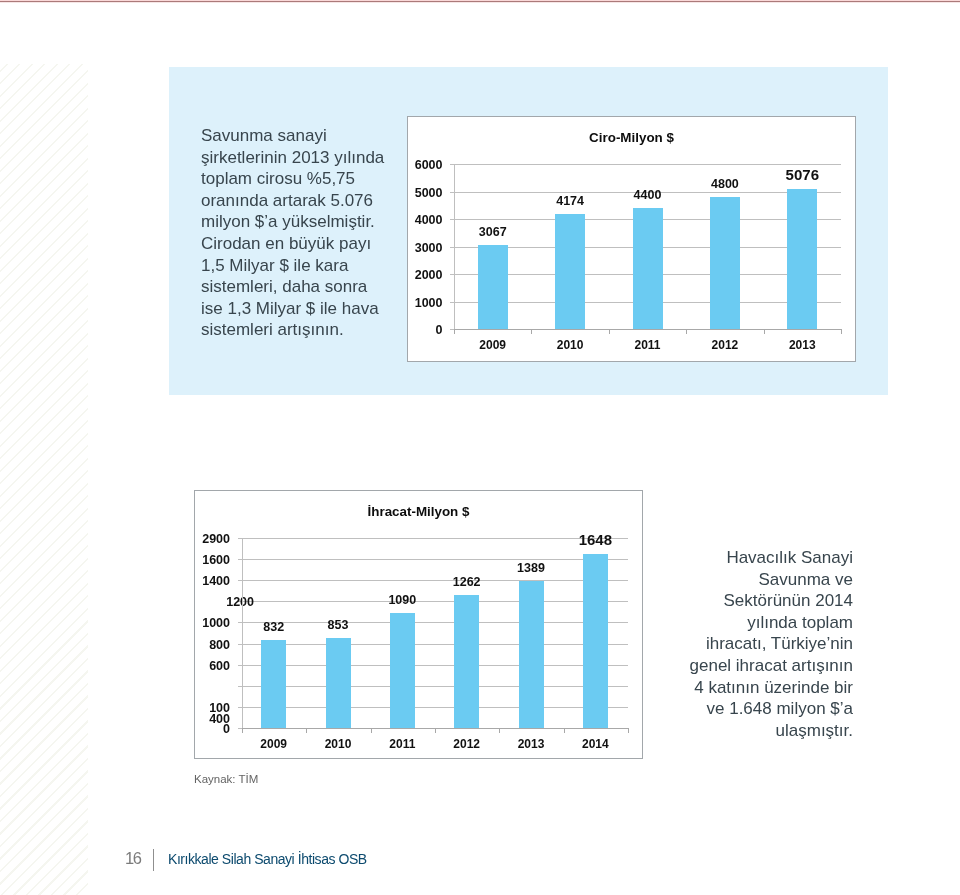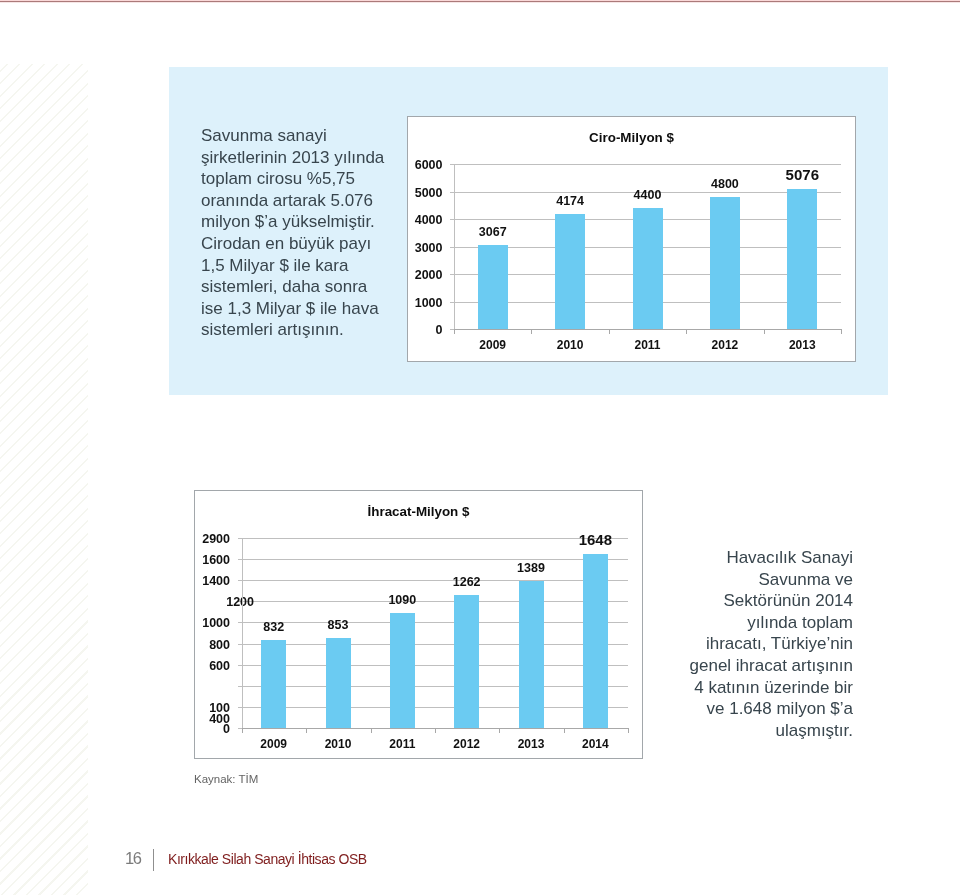--- a/index.html
+++ b/index.html
@@ -57,21 +57,21 @@
 
   #source-note{position:absolute;left:194px;top:773px;
     font-family:"Liberation Sans",sans-serif;font-size:11.5px;color:#646464;}
 
   
   #footer{position:absolute;left:125px;top:846px;height:26px;}
   #page-number{position:absolute;left:0px;top:2.5px;font-family:"Liberation Sans",sans-serif;
     font-size:16.5px;letter-spacing:-1.4px;color:#7b7b7b;}
   #footer-divider{position:absolute;left:28px;top:2.5px;width:1.4px;height:22px;background:#8f8f8f;}
   #footer-text{position:absolute;left:43px;top:5px;white-space:nowrap;
-    font-family:"Liberation Sans",sans-serif;font-size:14px;letter-spacing:-0.45px;color:#7f1d1d;}
+    font-family:"Liberation Sans",sans-serif;font-size:14px;letter-spacing:-0.45px;color:#0c4a6e;}
 </style>
 </head>
 <body>
 
 <div class="page">
   <div id="top-rule" style="--rule: #ab7a7a;"></div>
   <div id="stripes"></div>
 
   <div id="blue-panel" style="background: rgb(221, 241, 251);"></div>
 

